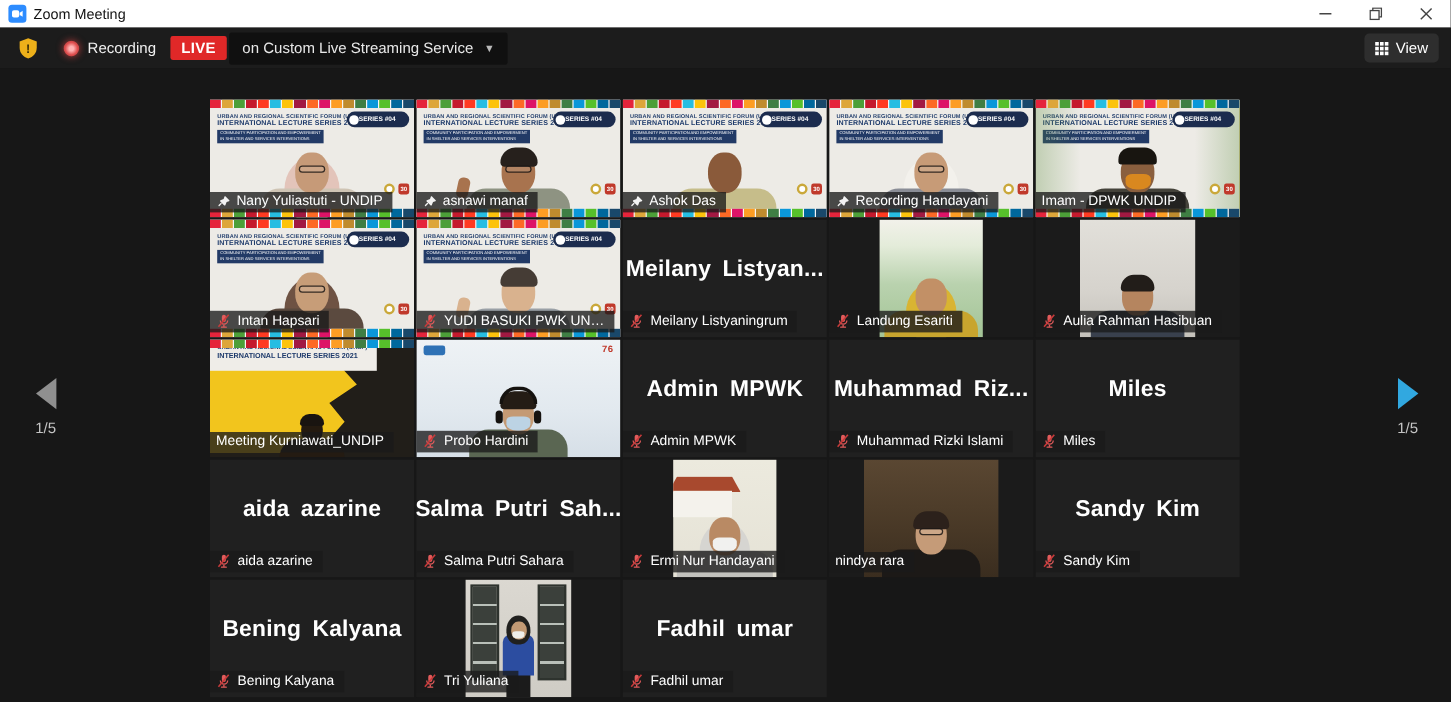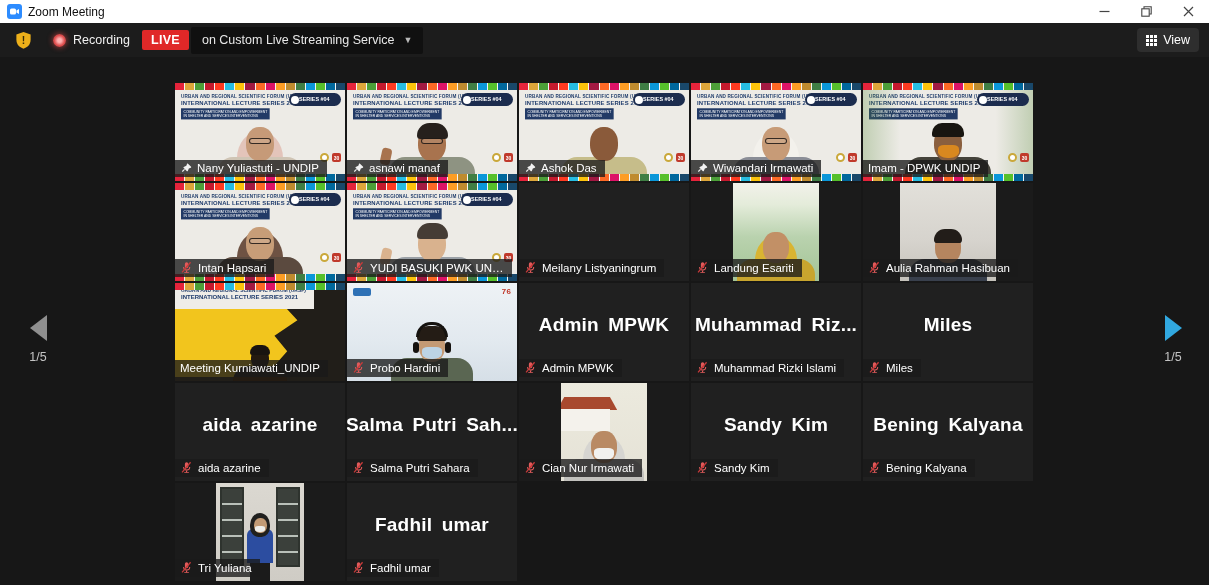--- a/index.html
+++ b/index.html
@@ -406,21 +406,21 @@
         </div>
         <div class="nlabel">
           <span style="display: flex;">
             <svg width="12" height="12" viewBox="0 0 16 16">
               <g fill="#f2f2f2">
                 <path d="M9.6 1.2 l5.2 5.2 c.35.35.2.95-.3 1.1 l-2.7 1 -1.4 3.5 c-.2.5-.85.6-1.2.25 L4.7 7.75 c-.35-.35-.25-1 .25-1.2 l3.5-1.4 1-2.7 c.15-.5.75-.65 1.15-.25z"></path>
                 <rect x="2.2" y="10.5" width="4.6" height="1.5" rx="0.75" transform="rotate(-45 4.5 11.2)"></rect>
               </g>
             </svg>
           </span>
-          <span class="nm">Wiwandari Irmawati</span>
+          <span class="nm">Recording Handayani</span>
         </div>
       </div>
       <div class="tile active">
         <div class="vid">
           <div class="slide">
             <div class="sdg top">
               <span style="background: rgb(229, 36, 59);"></span>
               <span style="background: rgb(221, 166, 58);"></span>
               <span style="background: rgb(76, 159, 56);"></span>
               <span style="background: rgb(197, 25, 45);"></span>
@@ -613,20 +613,21 @@
                 <rect x="7.4" y="12" width="1.4" height="2"></rect>
                 <rect x="5" y="13.7" width="6.2" height="1.2" rx="0.6"></rect>
               </g>
               <line x1="2.5" y1="14" x2="13" y2="1.5" stroke="#C83A3A" stroke-width="1.6"></line>
             </svg>
           </span>
           <span class="nm">YUDI BASUKI PWK UNDIP</span>
         </div>
       </div>
       <div class="tile">
+        <div class="bigname">Meilany Listyan...</div>
         <div class="nlabel">
           <span style="display: flex;">
             <svg width="13" height="13" viewBox="0 0 16 16">
               <g fill="#E15B5B">
                 <rect x="6" y="1.5" width="4.2" height="7.5" rx="2.1"></rect>
                 <path d="M3.8 7.5 a4.4 4.4 0 0 0 8.8 0 h-1.3 a3.1 3.1 0 0 1 -6.2 0 Z"></path>
                 <rect x="7.4" y="12" width="1.4" height="2"></rect>
                 <rect x="5" y="13.7" width="6.2" height="1.2" rx="0.6"></rect>
               </g>
               <line x1="2.5" y1="14" x2="13" y2="1.5" stroke="#C83A3A" stroke-width="1.6"></line>
@@ -843,21 +844,34 @@
             <svg width="13" height="13" viewBox="0 0 16 16">
               <g fill="#E15B5B">
                 <rect x="6" y="1.5" width="4.2" height="7.5" rx="2.1"></rect>
                 <path d="M3.8 7.5 a4.4 4.4 0 0 0 8.8 0 h-1.3 a3.1 3.1 0 0 1 -6.2 0 Z"></path>
                 <rect x="7.4" y="12" width="1.4" height="2"></rect>
                 <rect x="5" y="13.7" width="6.2" height="1.2" rx="0.6"></rect>
               </g>
               <line x1="2.5" y1="14" x2="13" y2="1.5" stroke="#C83A3A" stroke-width="1.6"></line>
             </svg>
           </span>
-          <span class="nm">Cian Nur Irmawati</span>
+          <span class="nm">Ermi Nur Handayani</span>
+        </div>
+      </div>
+      <div class="tile">
+        <div class="vid" style="background: rgb(27, 27, 27);">
+          <div class="clip" style="width: 112px; background: linear-gradient(rgb(90, 71, 50) 0%, rgb(72, 56, 38) 60%, rgb(58, 45, 31) 100%);">
+            <div class="pp" style="margin-left: -40.85px; width: 81.7px; height: 22.8px; bottom: 0px; background: rgb(28, 25, 23); border-radius: 16px 16px 0px 0px; left: 50%;"></div>
+            <div class="pp" style="margin-left: -13.3px; width: 26.6px; height: 32.3px; bottom: 19px; background: rgb(197, 155, 120); border-radius: 46%; left: 50%;"></div>
+            <div class="pp" style="margin-left: -14.725px; width: 29.45px; height: 15.2px; bottom: 39.9px; background: rgb(44, 33, 27); border-radius: 14px 14px 4px 4px; left: 50%;"></div>
+            <div class="pp" style="margin-left: -10.45px; width: 20.9px; height: 5.7px; bottom: 35.15px; border: 1.5px solid rgba(25, 20, 18, 0.85); border-radius: 3px; background: rgba(255, 255, 255, 0.12); left: 50%;"></div>
+          </div>
+        </div>
+        <div class="nlabel">
+          <span class="nm">nindya rara</span>
         </div>
       </div>
       <div class="tile">
         <div class="bigname">Sandy Kim</div>
         <div class="nlabel">
           <span style="display: flex;">
             <svg width="13" height="13" viewBox="0 0 16 16">
               <g fill="#E15B5B">
                 <rect x="6" y="1.5" width="4.2" height="7.5" rx="2.1"></rect>
                 <path d="M3.8 7.5 a4.4 4.4 0 0 0 8.8 0 h-1.3 a3.1 3.1 0 0 1 -6.2 0 Z"></path>

